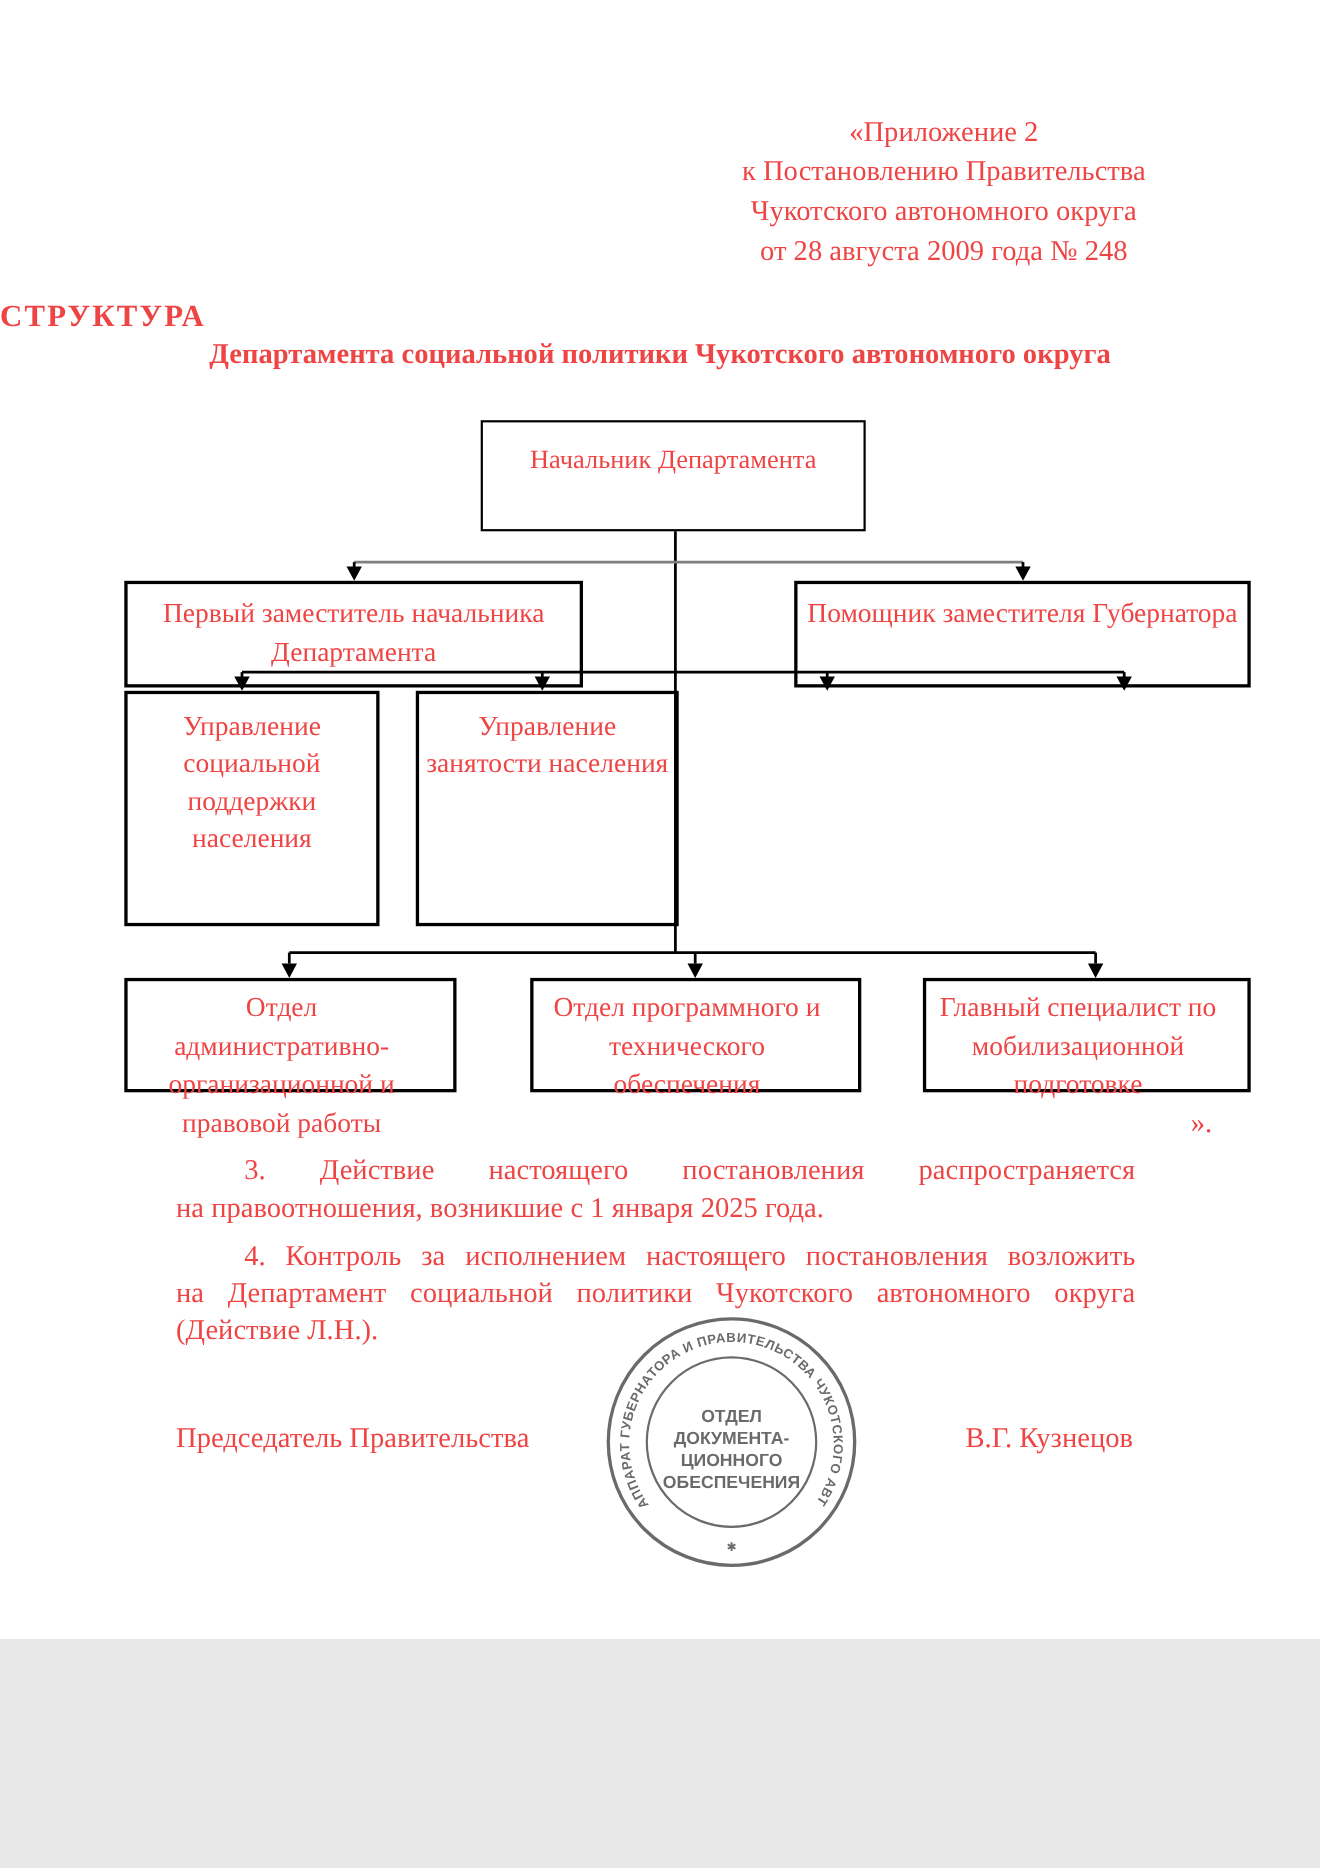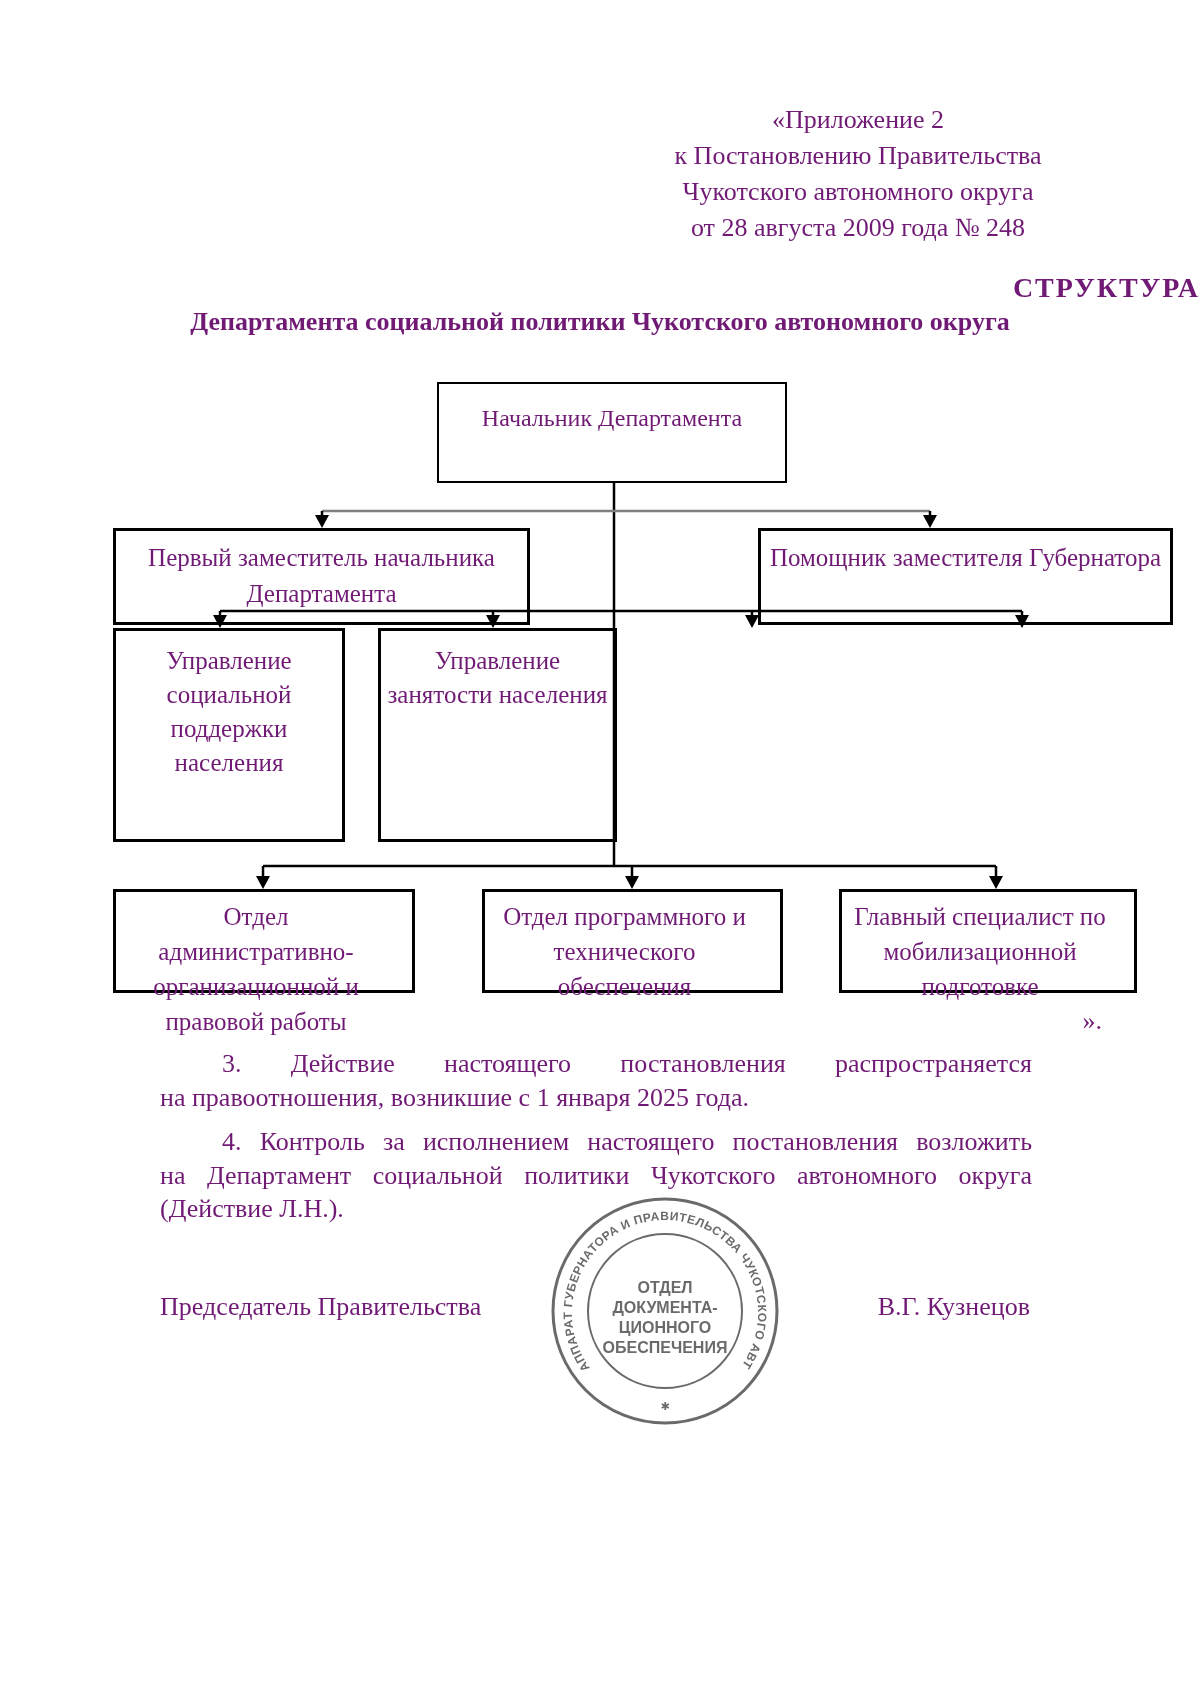--- a/index.html
+++ b/index.html
@@ -1,27 +1,27 @@
 <!DOCTYPE html>
 <html><head>
 <meta charset="utf-8">
 <style>
   html,body{margin:0;padding:0;background:#e8e8e8;}
   .page{
-    position:relative;width:1200px;height:1698px;background:#ffffff;
-    font-family:"Liberation Serif","DejaVu Serif",serif;color:#701a75;
+    position:relative;width:1200px;height:1490px;background:#ffffff;
+    font-family:"Liberation Serif","DejaVu Serif",serif;color:#ef4444;
     margin:0 auto;overflow:hidden;
   }
   .abs{position:absolute;}
   .hdr{
     left:662px;top:102px;width:392px;text-align:center;
     font-size:26px;line-height:36px;
   }
   .title{
-    left:0;top:272px;width:1200px;text-align:right;
+    left:0;top:272px;width:1200px;text-align:left;
     font-size:28px;font-weight:bold;letter-spacing:2px;
   }
   .subtitle{
     left:0;top:307px;width:1200px;text-align:center;
     font-size:26px;font-weight:bold;
   }
   .obox{
     position:absolute;box-sizing:border-box;background:#fff;
     border:3px solid #000;text-align:center;
     font-size:25px;
@@ -60,21 +60,21 @@
     <div>Чукотского автономного округа</div>
     <div>от 28 августа 2009 года № 248</div>
   </div>
 
   <div class="abs title">СТРУКТУРА</div>
   <div class="abs subtitle">Департамента социальной политики Чукотского автономного округа</div>
 
   <div class="obox lvl1" style="left:437px;top:382px;width:350px;height:101px;">Начальник Департамента</div>
 
   <div class="obox lvl2" style="left:113px;top:528px;width:417px;height:97px;">Первый заместитель начальника Департамента</div>
-  <div class="obox lvl2" style="left:758px;top:528px;width:415px;height:97px;">Помощник заместителя Губернатора</div>
+  <div class="obox lvl2" style="left:722px;top:528px;width:415px;height:97px;">Помощник заместителя Губернатора</div>
 
   <div class="obox lvl3" style="left:113px;top:628px;width:232px;height:214px;">Управление социальной поддержки населения</div>
   <div class="obox lvl3" style="left:378px;top:628px;width:239px;height:214px;">Управление занятости населения</div>
 
   <div class="obox lvl4" style="left:113px;top:889px;width:302px;height:104px;">Отдел административно-организационной и правовой работы</div>
   <div class="obox lvl4" style="left:482px;top:889px;width:301px;height:104px;">Отдел программного и технического обеспечения</div>
   <div class="obox lvl4" style="left:839px;top:889px;width:298px;height:104px;">Главный специалист по мобилизационной подготовке</div>
 
   <svg class="abs connectors" viewBox="0 0 1200 1698" xmlns="http://www.w3.org/2000/svg">
 

